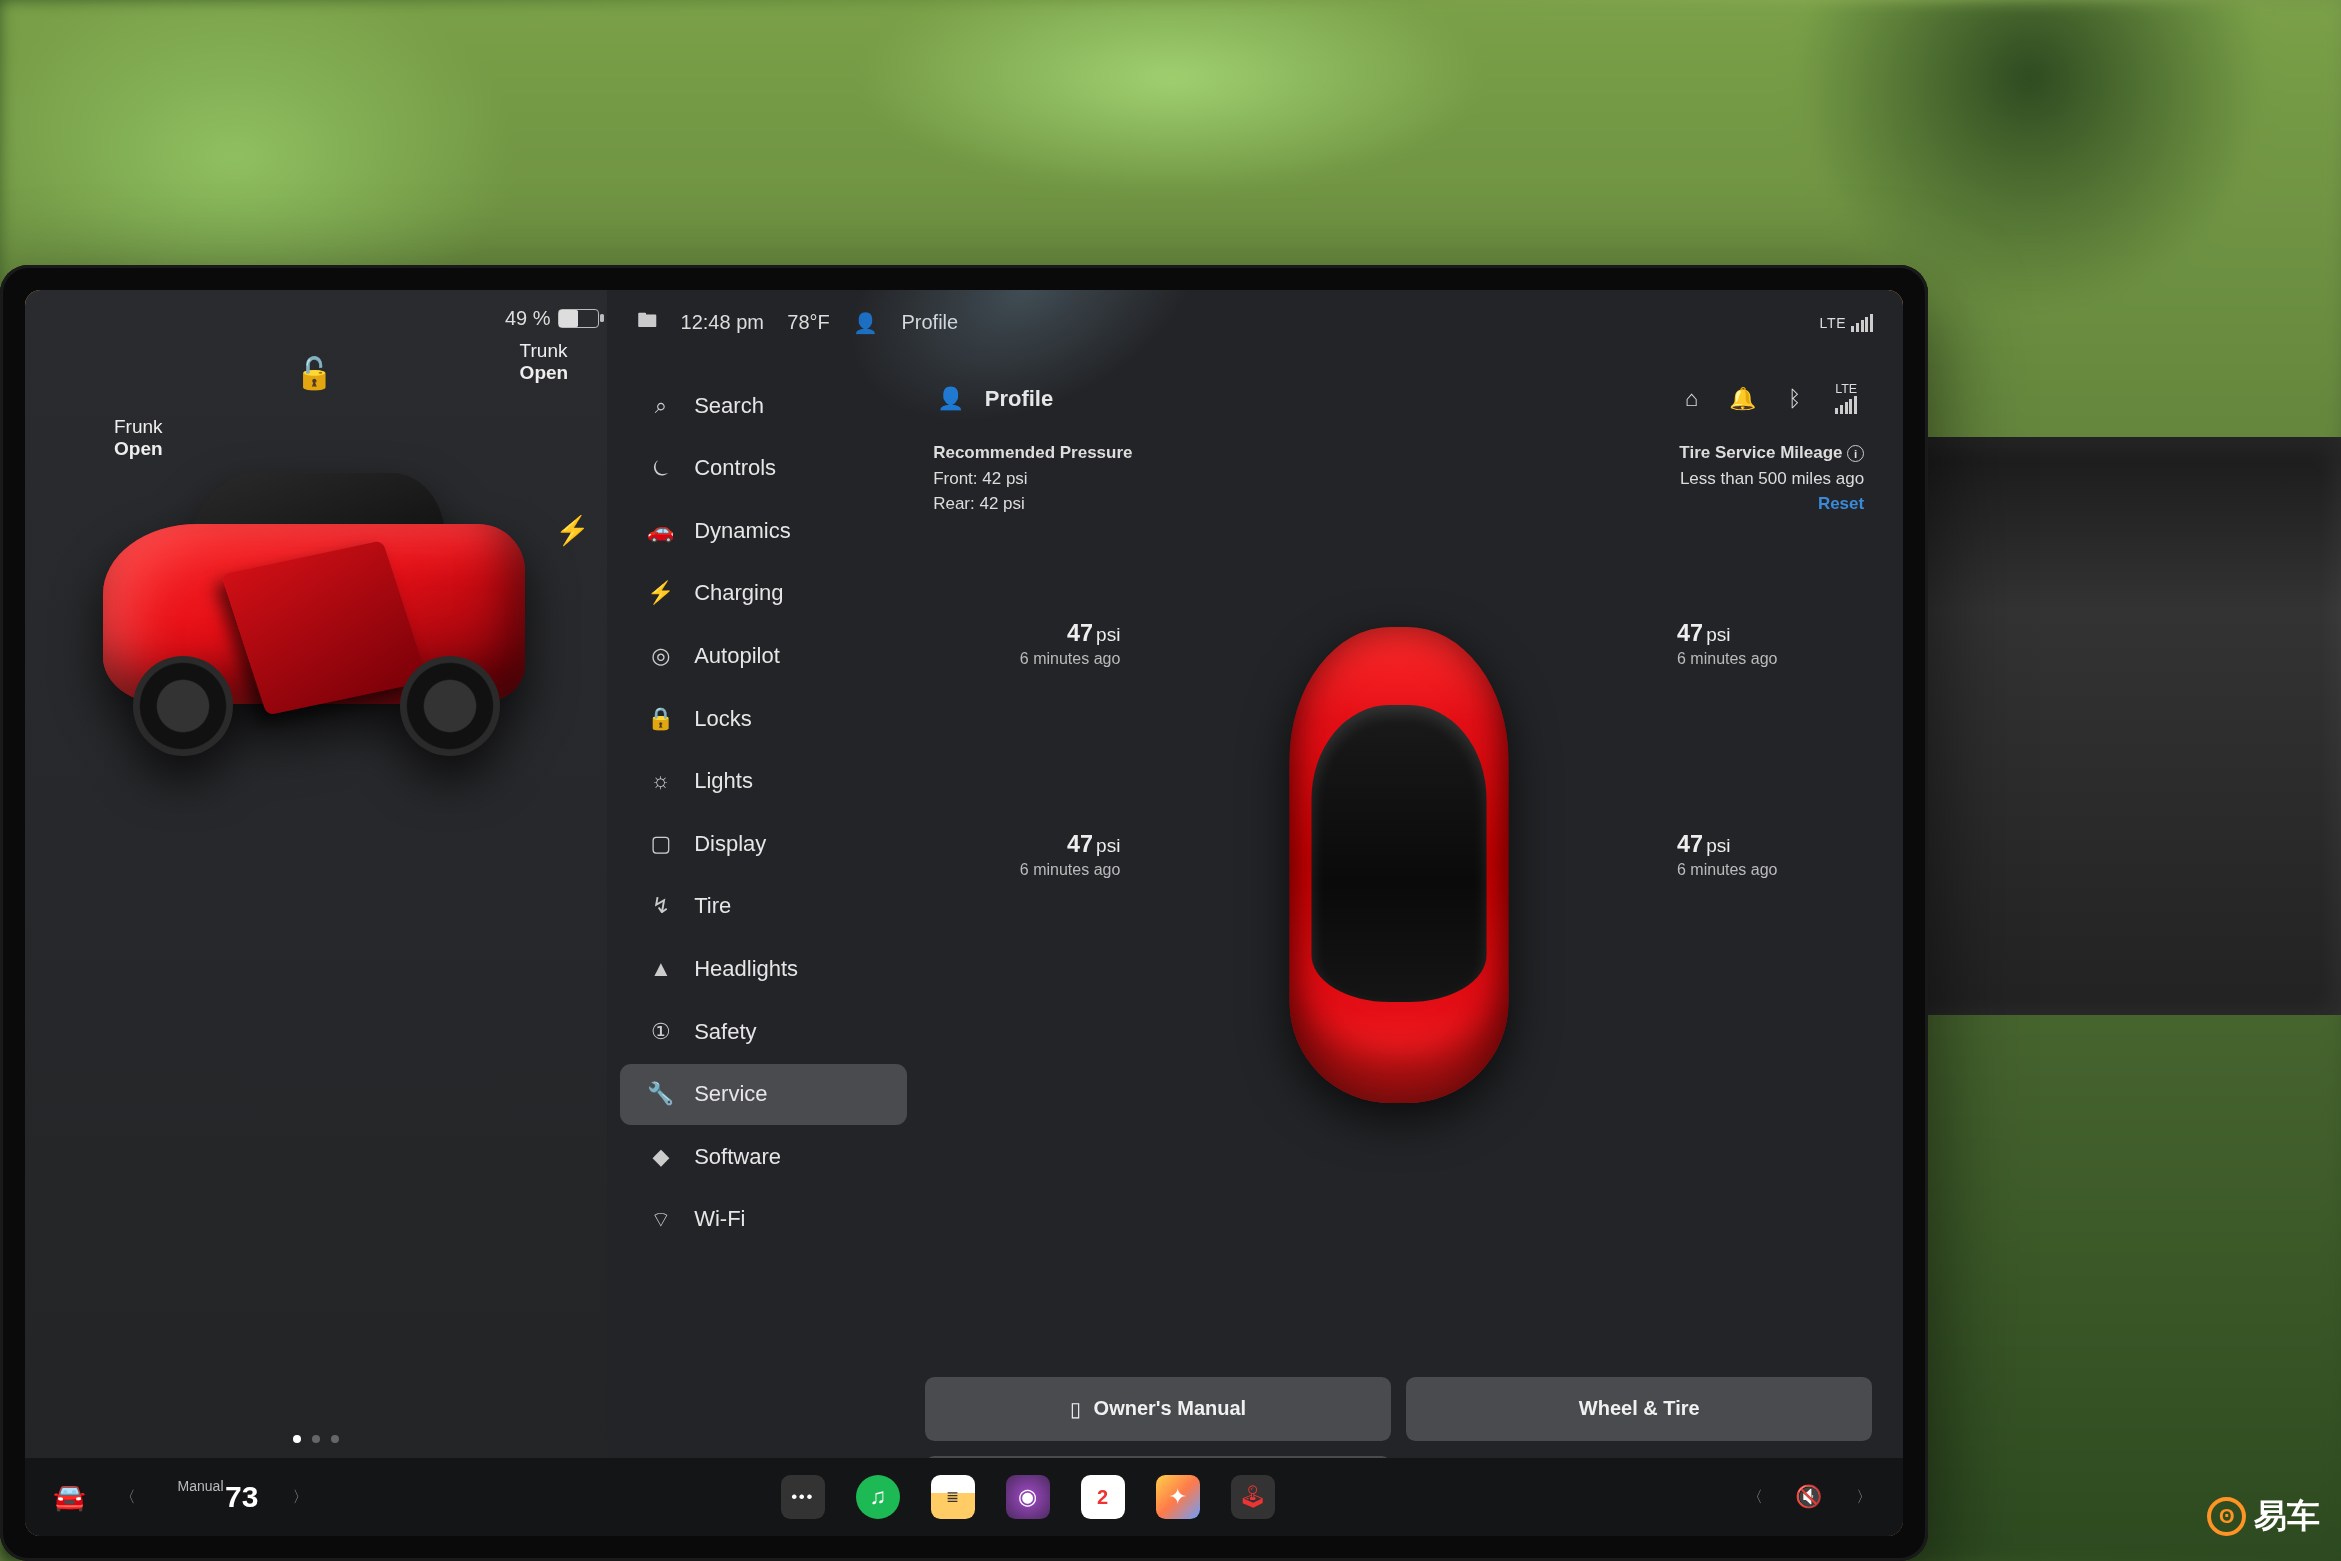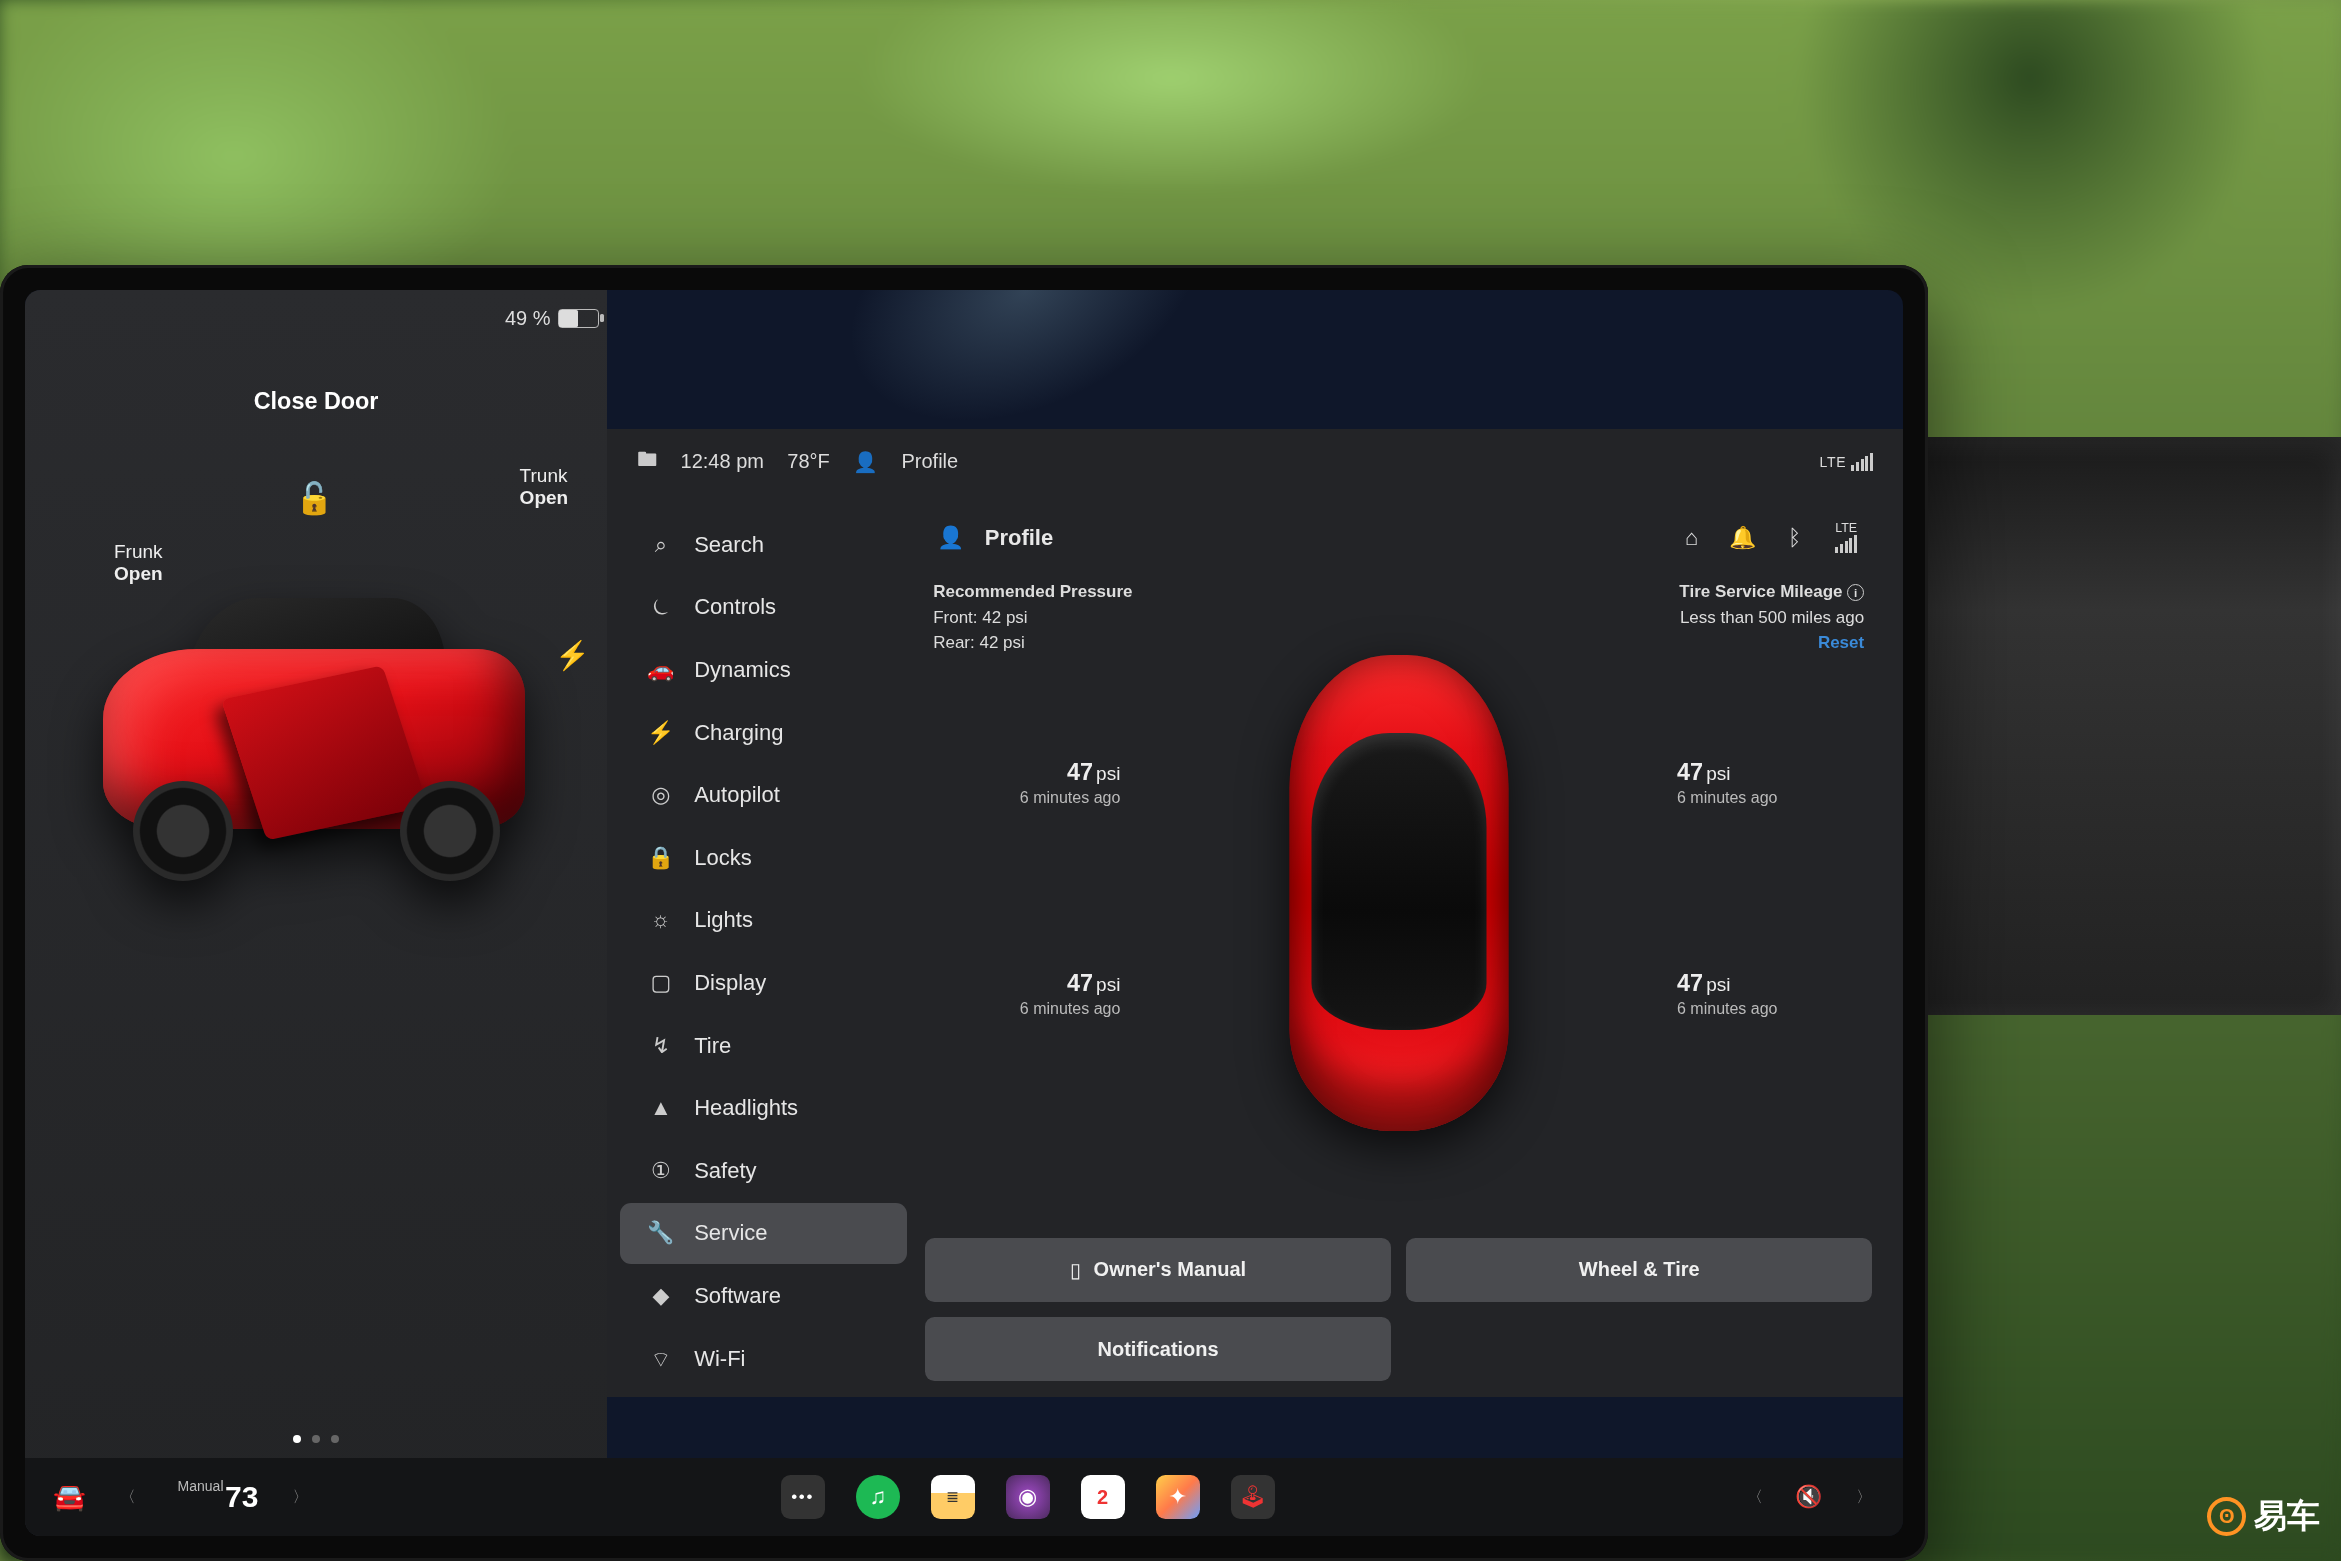--- a/index.html
+++ b/index.html
@@ -31,22 +31,22 @@
   .watermark .circ{width:39px;height:39px;border:4.7px solid #ff9323;border-radius:50%;display:flex;align-items:center;justify-content:center;color:#ff9323;font-size:20px;}
 
   
   .screen{
     position:absolute;left:0;top:265px;width:1928px;height:1296px;
     background:#0a0a0a;border-radius:28px;
     box-shadow:0 31px 94px rgba(0,0,0,.6), inset 0 0 0 3.1px #1a1a1a;
     padding:25px;
   }
   .display{
-    width:100%;height:100%;background:#0f172a;border-radius:15.6px;
-    display:flex;position:relative;overflow:hidden;color:#e8e8e8;align-items:center;
+    width:100%;height:100%;background:#fdba74;border-radius:15.6px;
+    display:flex;position:relative;overflow:hidden;color:#e8e8e8;
   }
   
   .display::after{content:"";position:absolute;left:640px;top:0;width:546px;height:375px;
     background:radial-gradient(ellipse 234px 187px at 50% 0%,rgba(140,180,200,.28),transparent 70%);
     pointer-events:none;transform:skewX(-25deg);
   }
 
   
   .pane-left{width:31%;height:100%;background:linear-gradient(180deg,#2a2b2e 0%,#232426 100%);display:flex;flex-direction:column;position:relative;}
   .batt{position:absolute;top:17px;right:7.8px;font-size:20px;color:#ddd;display:flex;align-items:center;gap:7.8px;}
@@ -184,21 +184,20 @@
 <div class="screen">
   <div class="display">
 
     <div class="pane-left">
       <div class="batt">
         <span>49 %</span>
         <span class="cell">
             <i></i>
           </span>
       </div>
-      <div class="close-door">Close Door</div>
       <div class="car3d">
         <span class="lock-ico">🔓</span>
         <span class="bolt-ico">⚡</span>
         <div class="callout frunk">
           <span>Frunk</span>
           <b>Open</b>
         </div>
         <div class="callout trunk">
           <span>Trunk</span>
           <b>Open</b>

